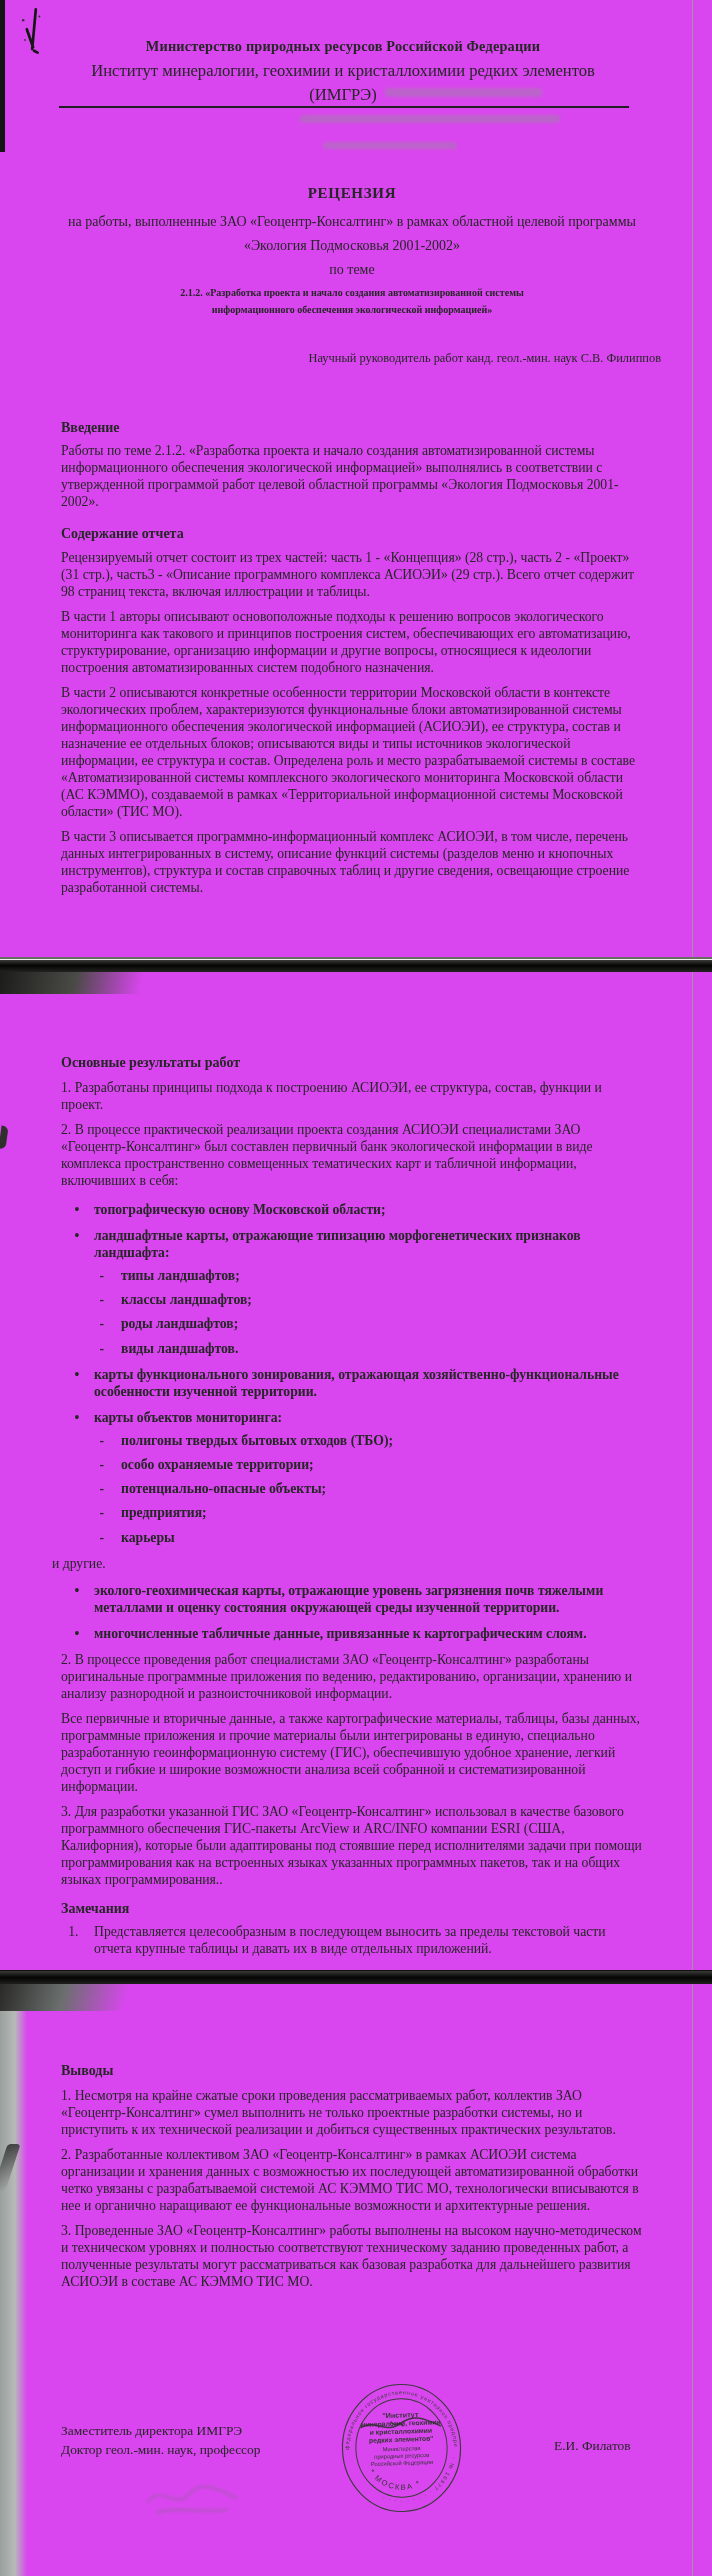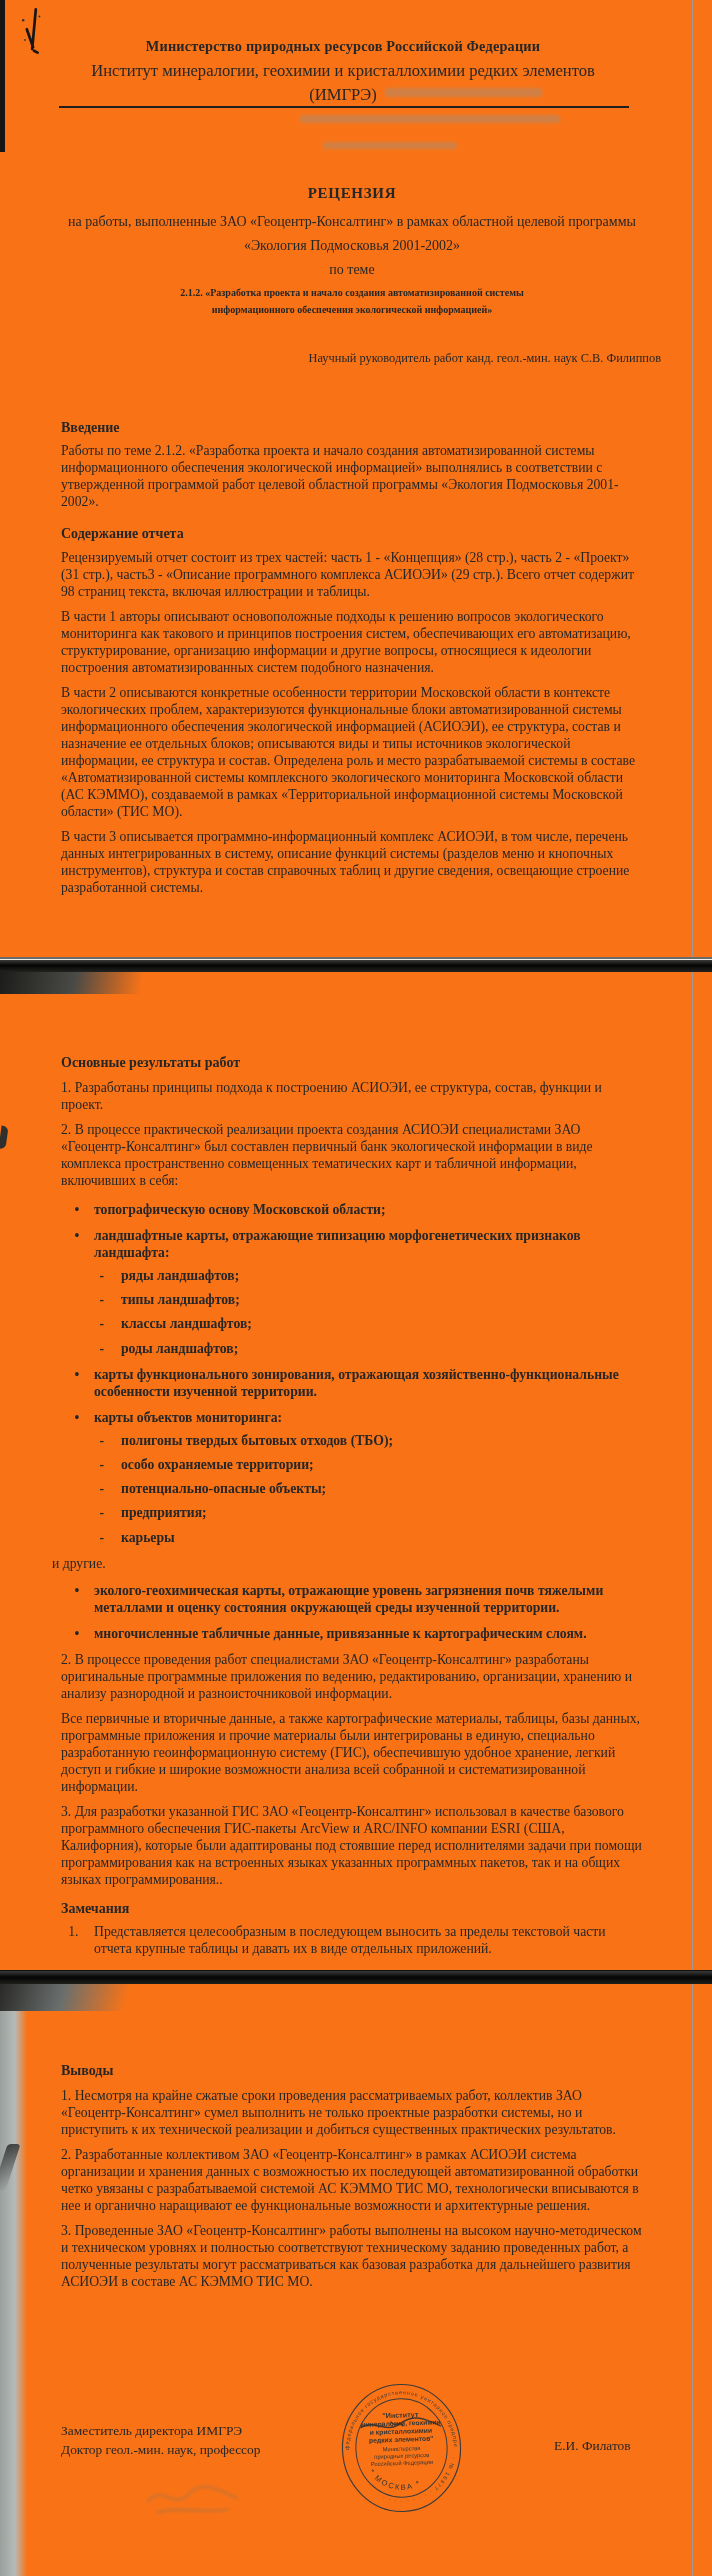--- a/index.html
+++ b/index.html
@@ -1,18 +1,18 @@
 <!DOCTYPE html>
 <html style="font-size:14.3px"><head>
 <meta charset="utf-8">
 <style>
   html,body{margin:0;padding:0;}
   body{background:#d8d8d4;font-family:"Liberation Serif","DejaVu Serif",serif;color:#262626;}
   #scan{position:relative;width:713px;height:2576px;background:#efefec;overflow:hidden;margin:0 auto;}
-  .page{position:absolute;left:0;width:713px;background:#f97316;}
+  .page{position:absolute;left:0;width:713px;background:#d946ef;}
   .page-right-edge{position:absolute;top:0;right:20.6px;width:0.9px;height:100%;background:#9a9a96;}
   #page1{top:0;height:957px;border-bottom:2.7px solid #6b6b66;}
   .sep{position:absolute;left:0;width:713px;background:linear-gradient(to bottom,#3a3a38 0%,#050505 45%,#22221f 100%);}
   #sep1{top:960px;height:11.7px;}
   #sep2{top:1970px;height:14.3px;border-top:1.8px solid #111;}
   #page2{top:972px;height:998px;}
   #page3{top:1984px;height:592px;}
 
   
   .edge-strip-left{position:absolute;left:0;top:0;width:4.5px;height:152px;background:#151515;}
@@ -121,24 +121,24 @@
     <div class="body-col" style="top:82px;">
       <div class="h" style="margin-bottom:8px;">Основные результаты работ</div>
       <p class="p tight">1. Разработаны принципы подхода к построению АСИОЭИ, ее структура, состав, функции и проект.</p>
       <p class="p">2. В процессе практической реализации проекта создания АСИОЭИ специалистами ЗАО «Геоцентр-Консалтинг» был составлен первичный банк экологической информации в виде комплекса пространственно совмещенных тематических карт и табличной информации, включивших в себя:</p>
 
       <ul class="blist">
         <li><span>топографическую основу Московской области;</span></li>
         <li>
           <span>ландшафтные карты, отражающие типизацию морфогенетических признаков ландшафта:</span>
           <ul class="sublist">
-            <li>ряды ландшафтов;</li>
             <li>типы ландшафтов;</li>
             <li>классы ландшафтов;</li>
             <li>роды ландшафтов;</li>
+            <li>виды ландшафтов.</li>
           </ul>
         </li>
         <li><span>карты функционального зонирования, отражающая хозяйственно-функциональные особенности изученной территории.</span></li>
         <li>
           <span>карты объектов мониторинга:</span>
           <ul class="sublist">
             <li>полигоны твердых бытовых отходов (ТБО);</li>
             <li>особо охраняемые территории;</li>
             <li>потенциально-опасные объекты;</li>
             <li>предприятия;</li>

